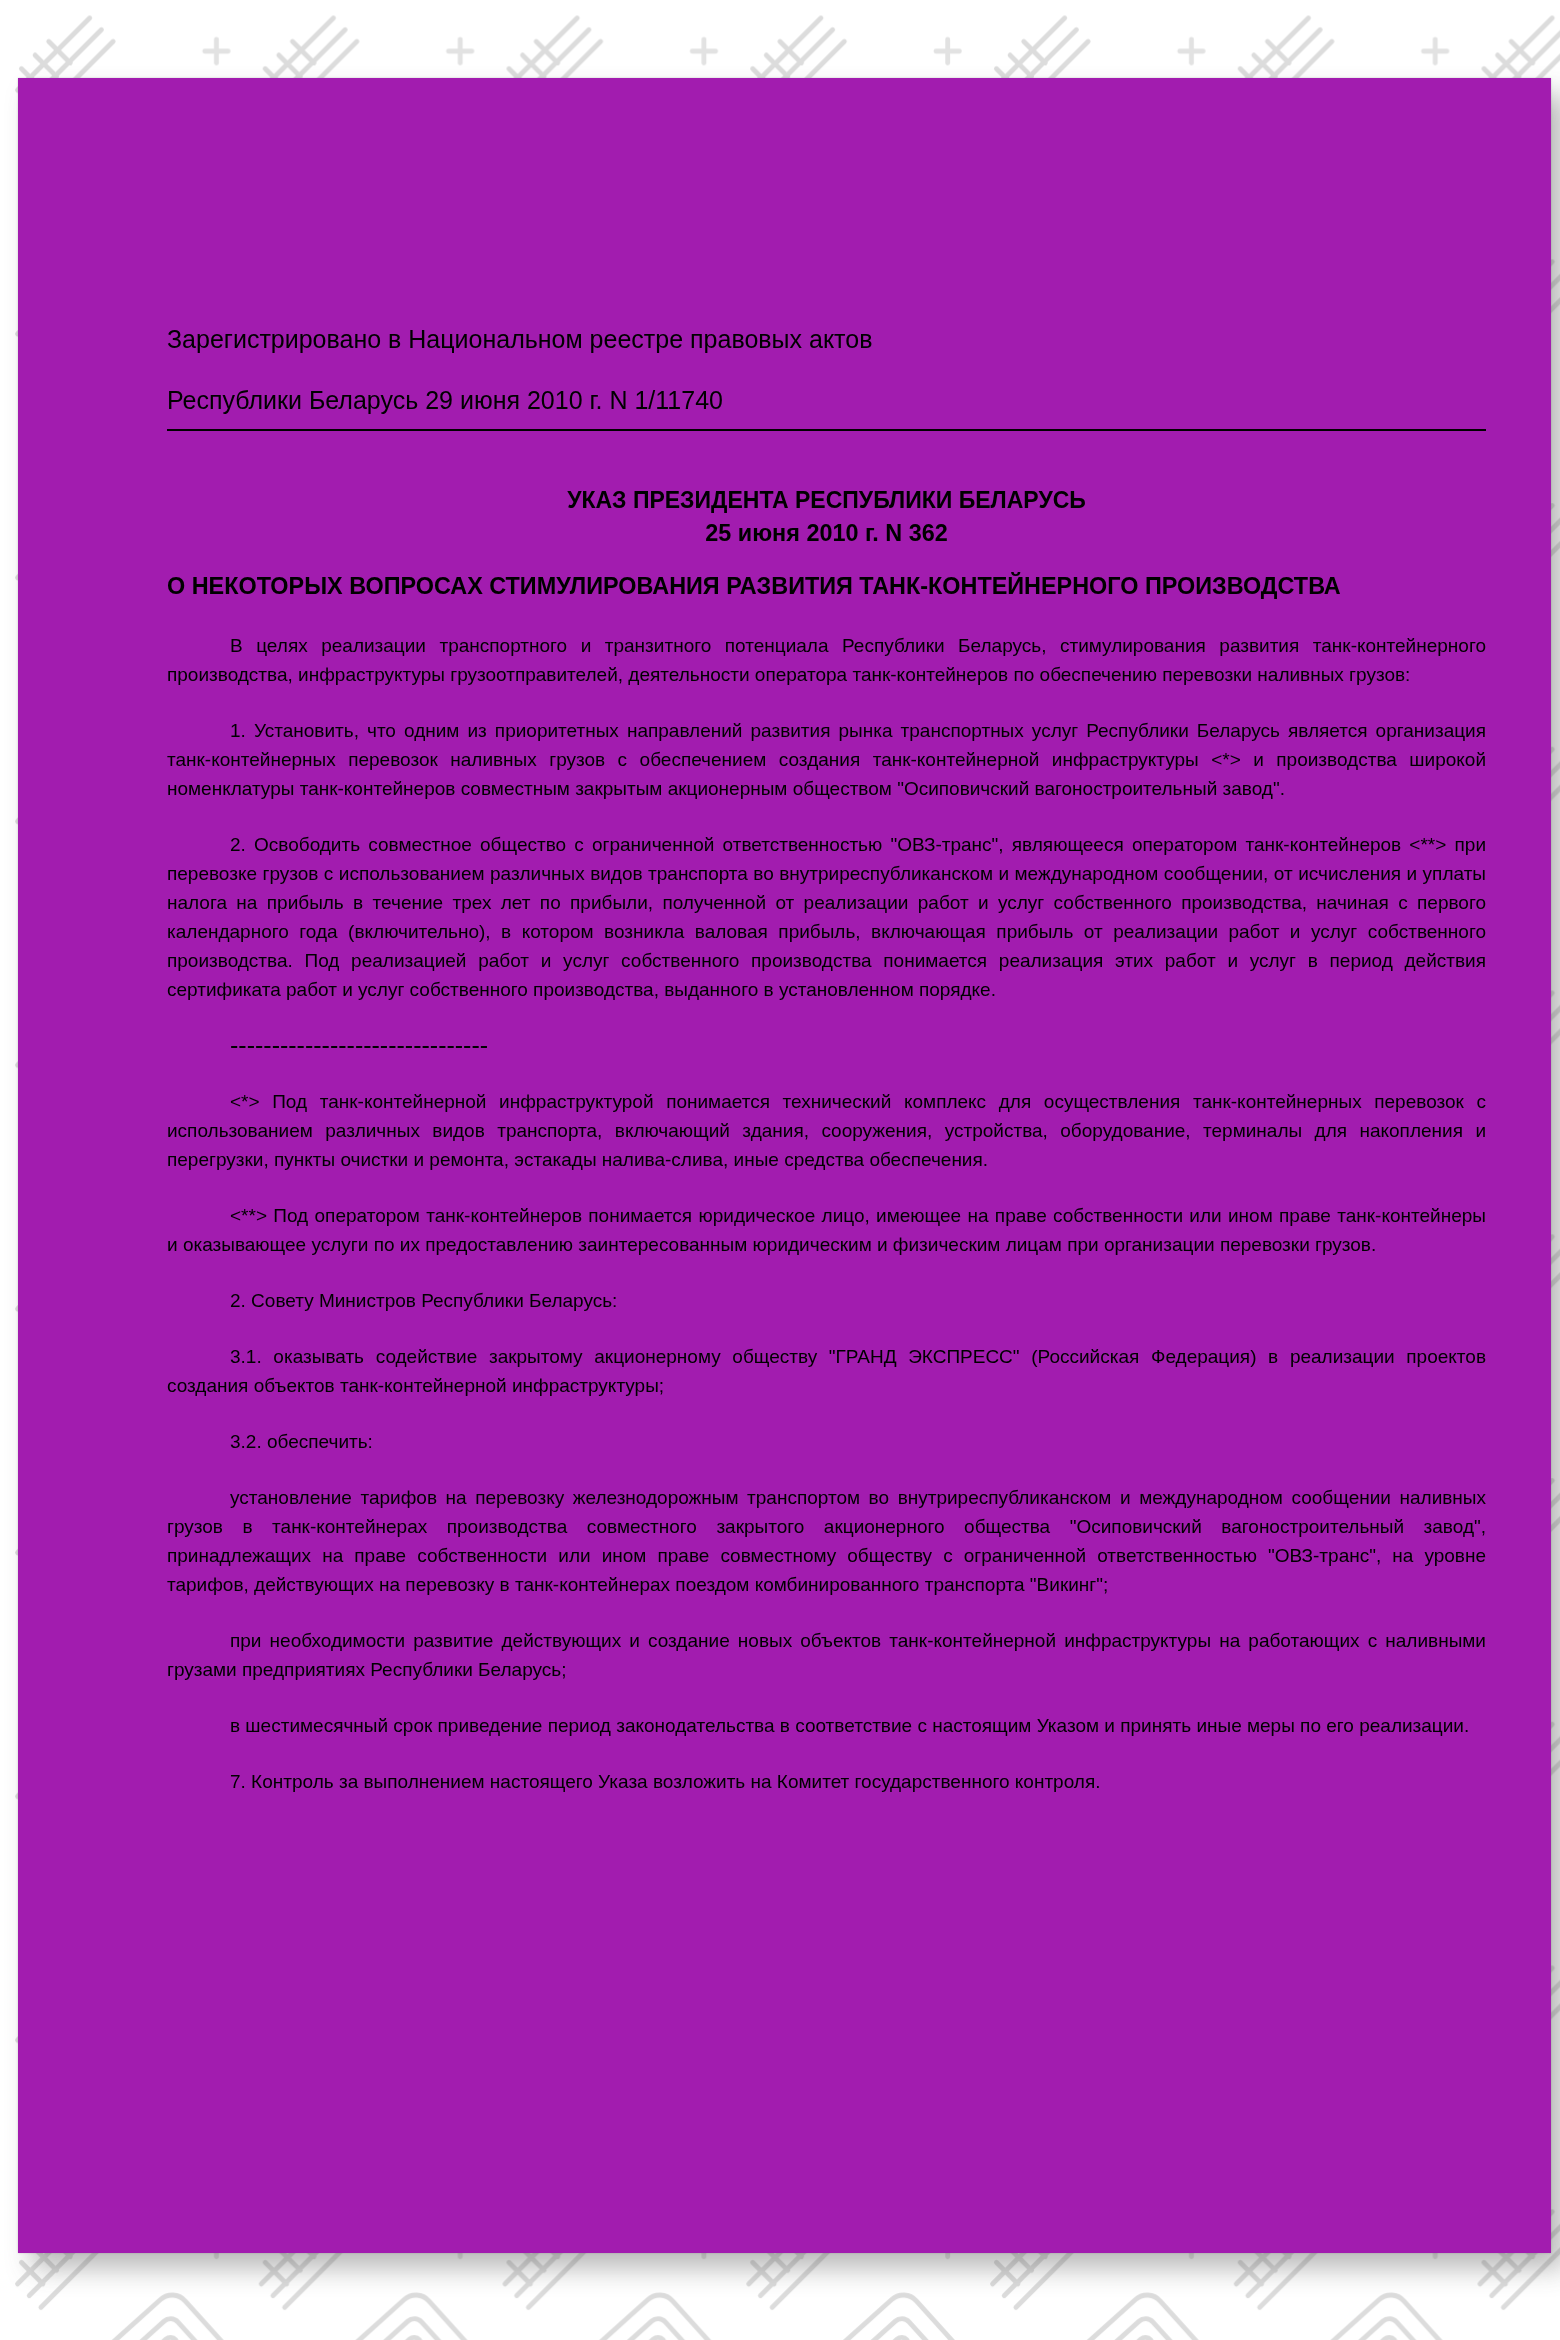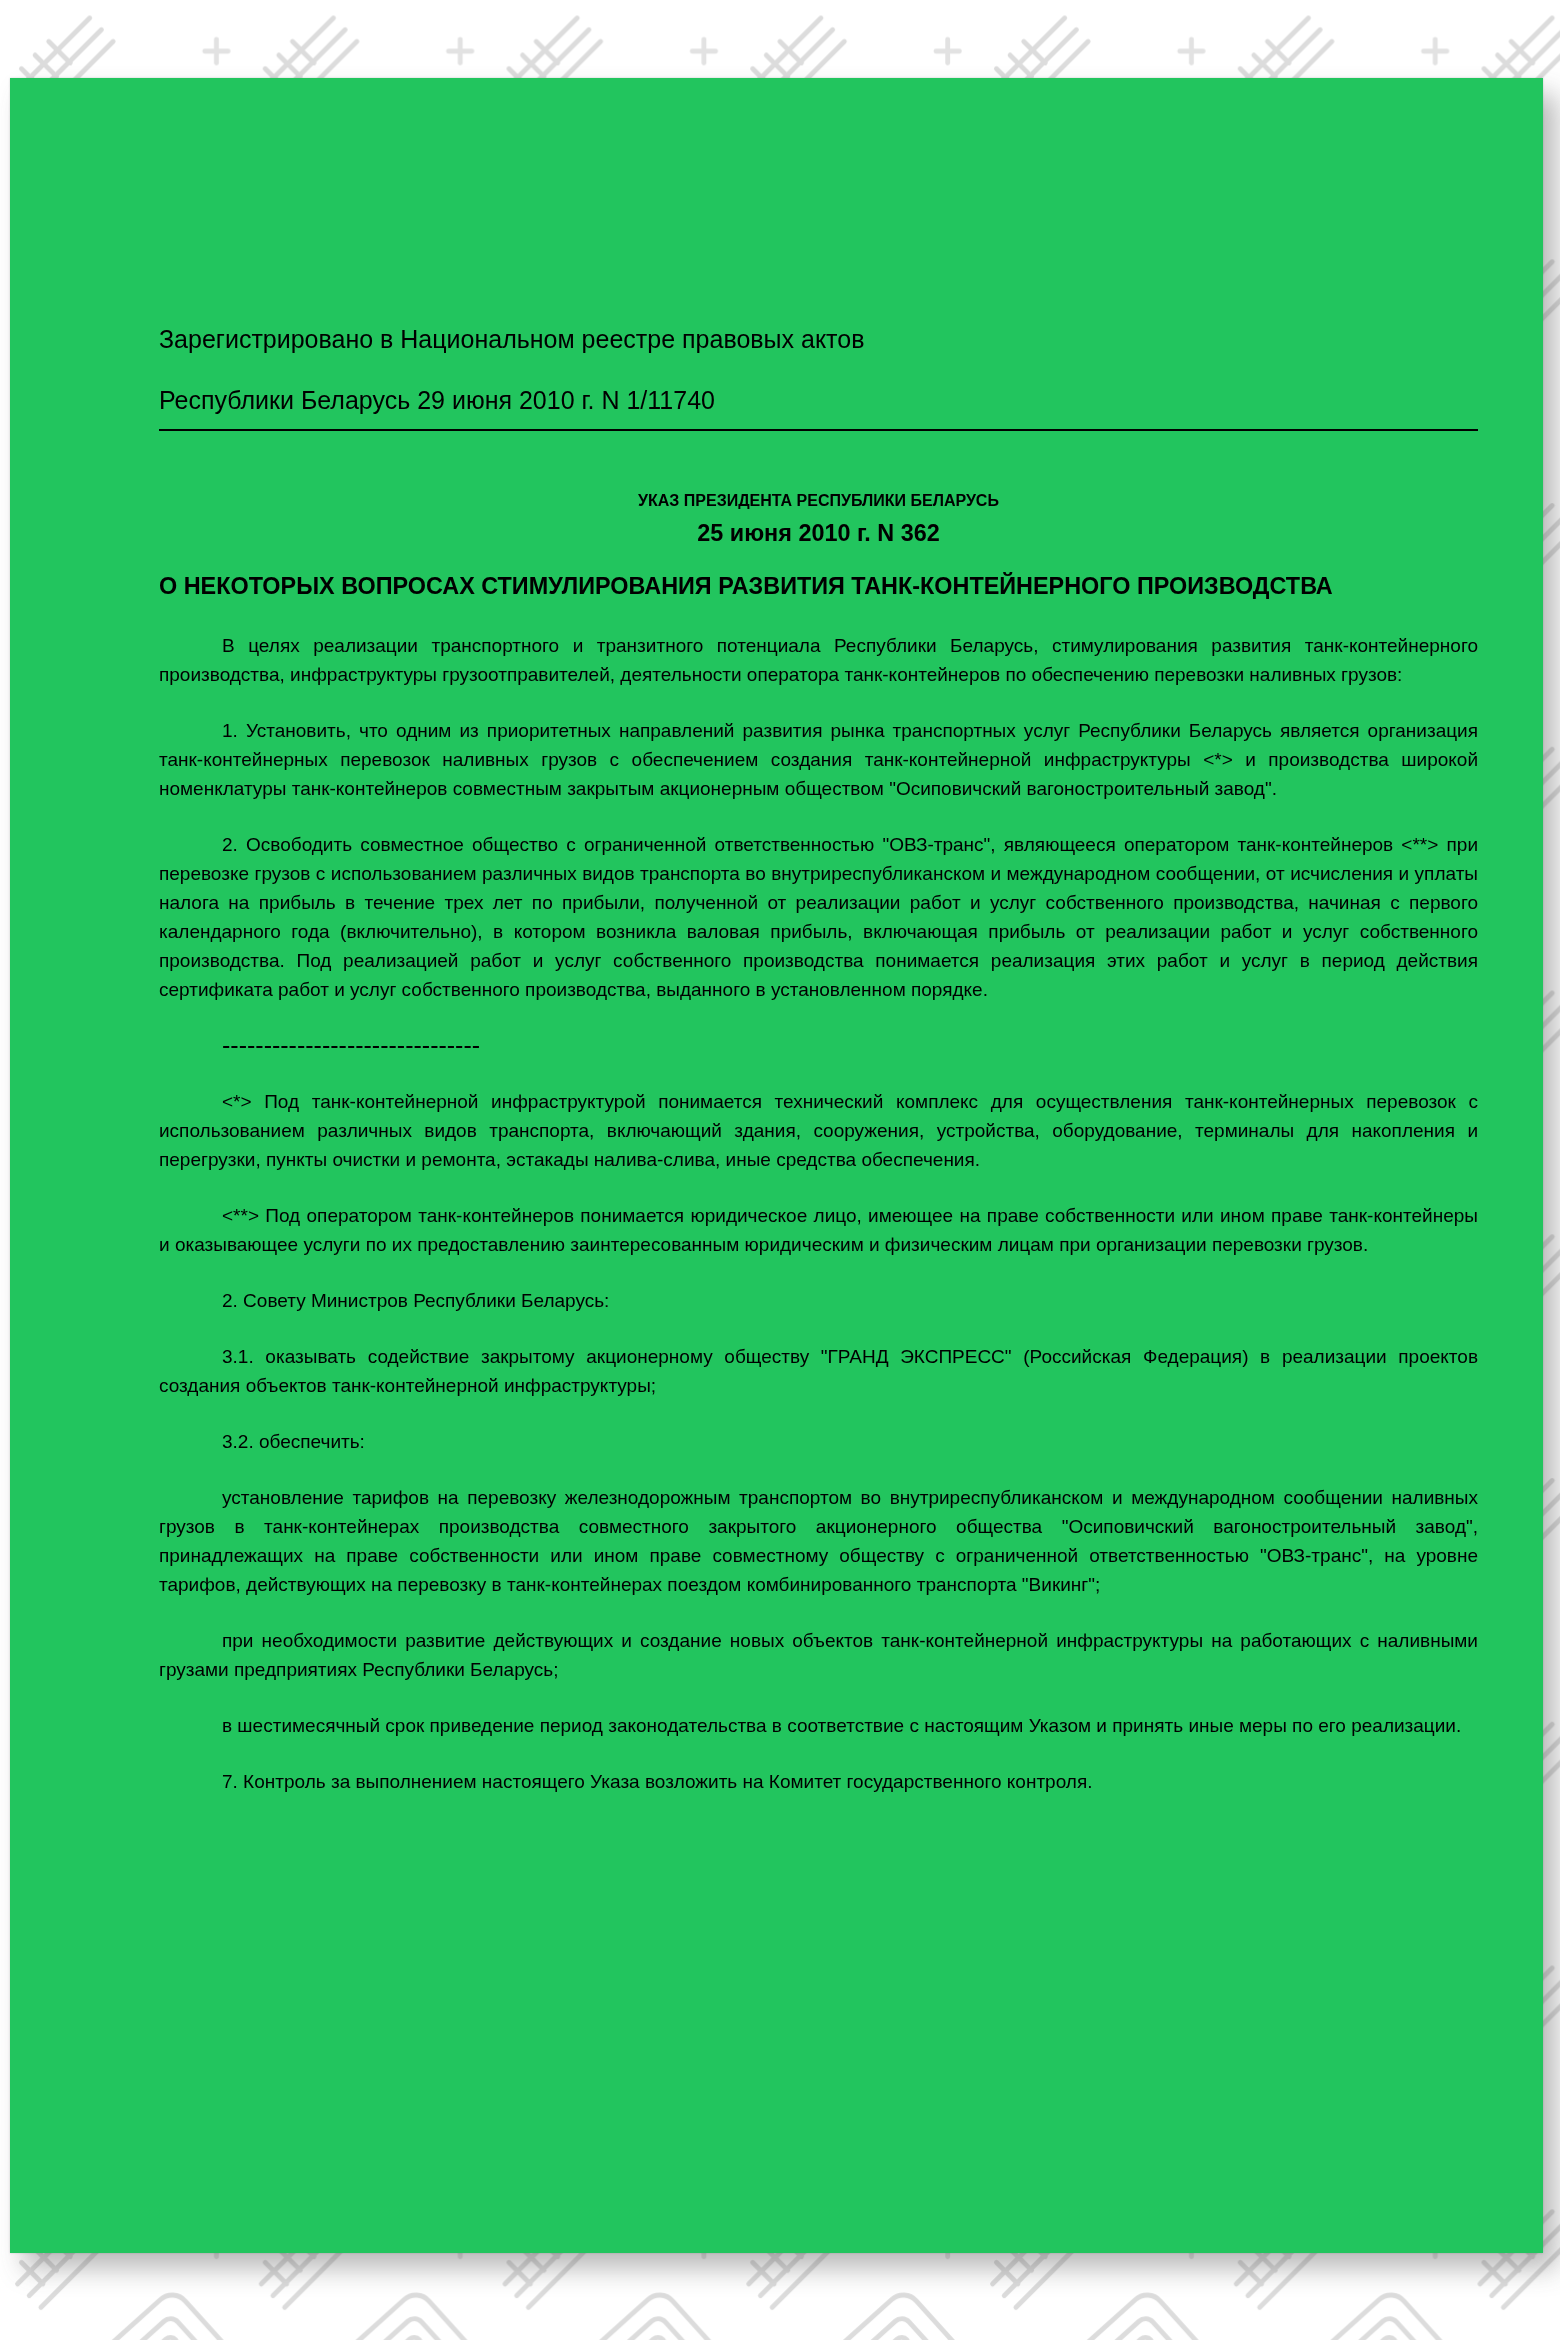--- a/index.html
+++ b/index.html
@@ -15,25 +15,25 @@
     font-family: "Liberation Sans", "DejaVu Sans", sans-serif;
     color: #000;
   }
   .pattern-layer {
     position: absolute;
     inset: 0;
     z-index: 0;
   }
   .sheet {
     position: absolute;
-    left: 10px;
+    left: 18px;
     top: 78px;
     width: 1533px;
     height: 2175px;
-    background: #22c55e;
+    background: #a21caf;
     z-index: 1;
     box-shadow:
       0 0 2px rgba(0,0,0,0.18),
       13.7px 15.6px 25px rgba(70,70,70,0.38);
   }
   .content {
     position: absolute;
     left: 149px;
     top: 247px;
     width: 1319px;
@@ -44,21 +44,21 @@
     margin: 0 0 32px 0;
     text-align: left;
   }
   .rule {
     border: none;
     border-top: 2px solid #000;
     margin: 13.7px 0 0 0;
     width: 100%;
   }
   .doc-heading {
-    font-size: 16px;
+    font-size: 23px;
     font-weight: bold;
     line-height: 33px;
     text-align: center;
     margin: 53px 0 0 0;
   }
   .doc-date {
     font-size: 23.4px;
     font-weight: bold;
     line-height: 33px;
     text-align: center;

